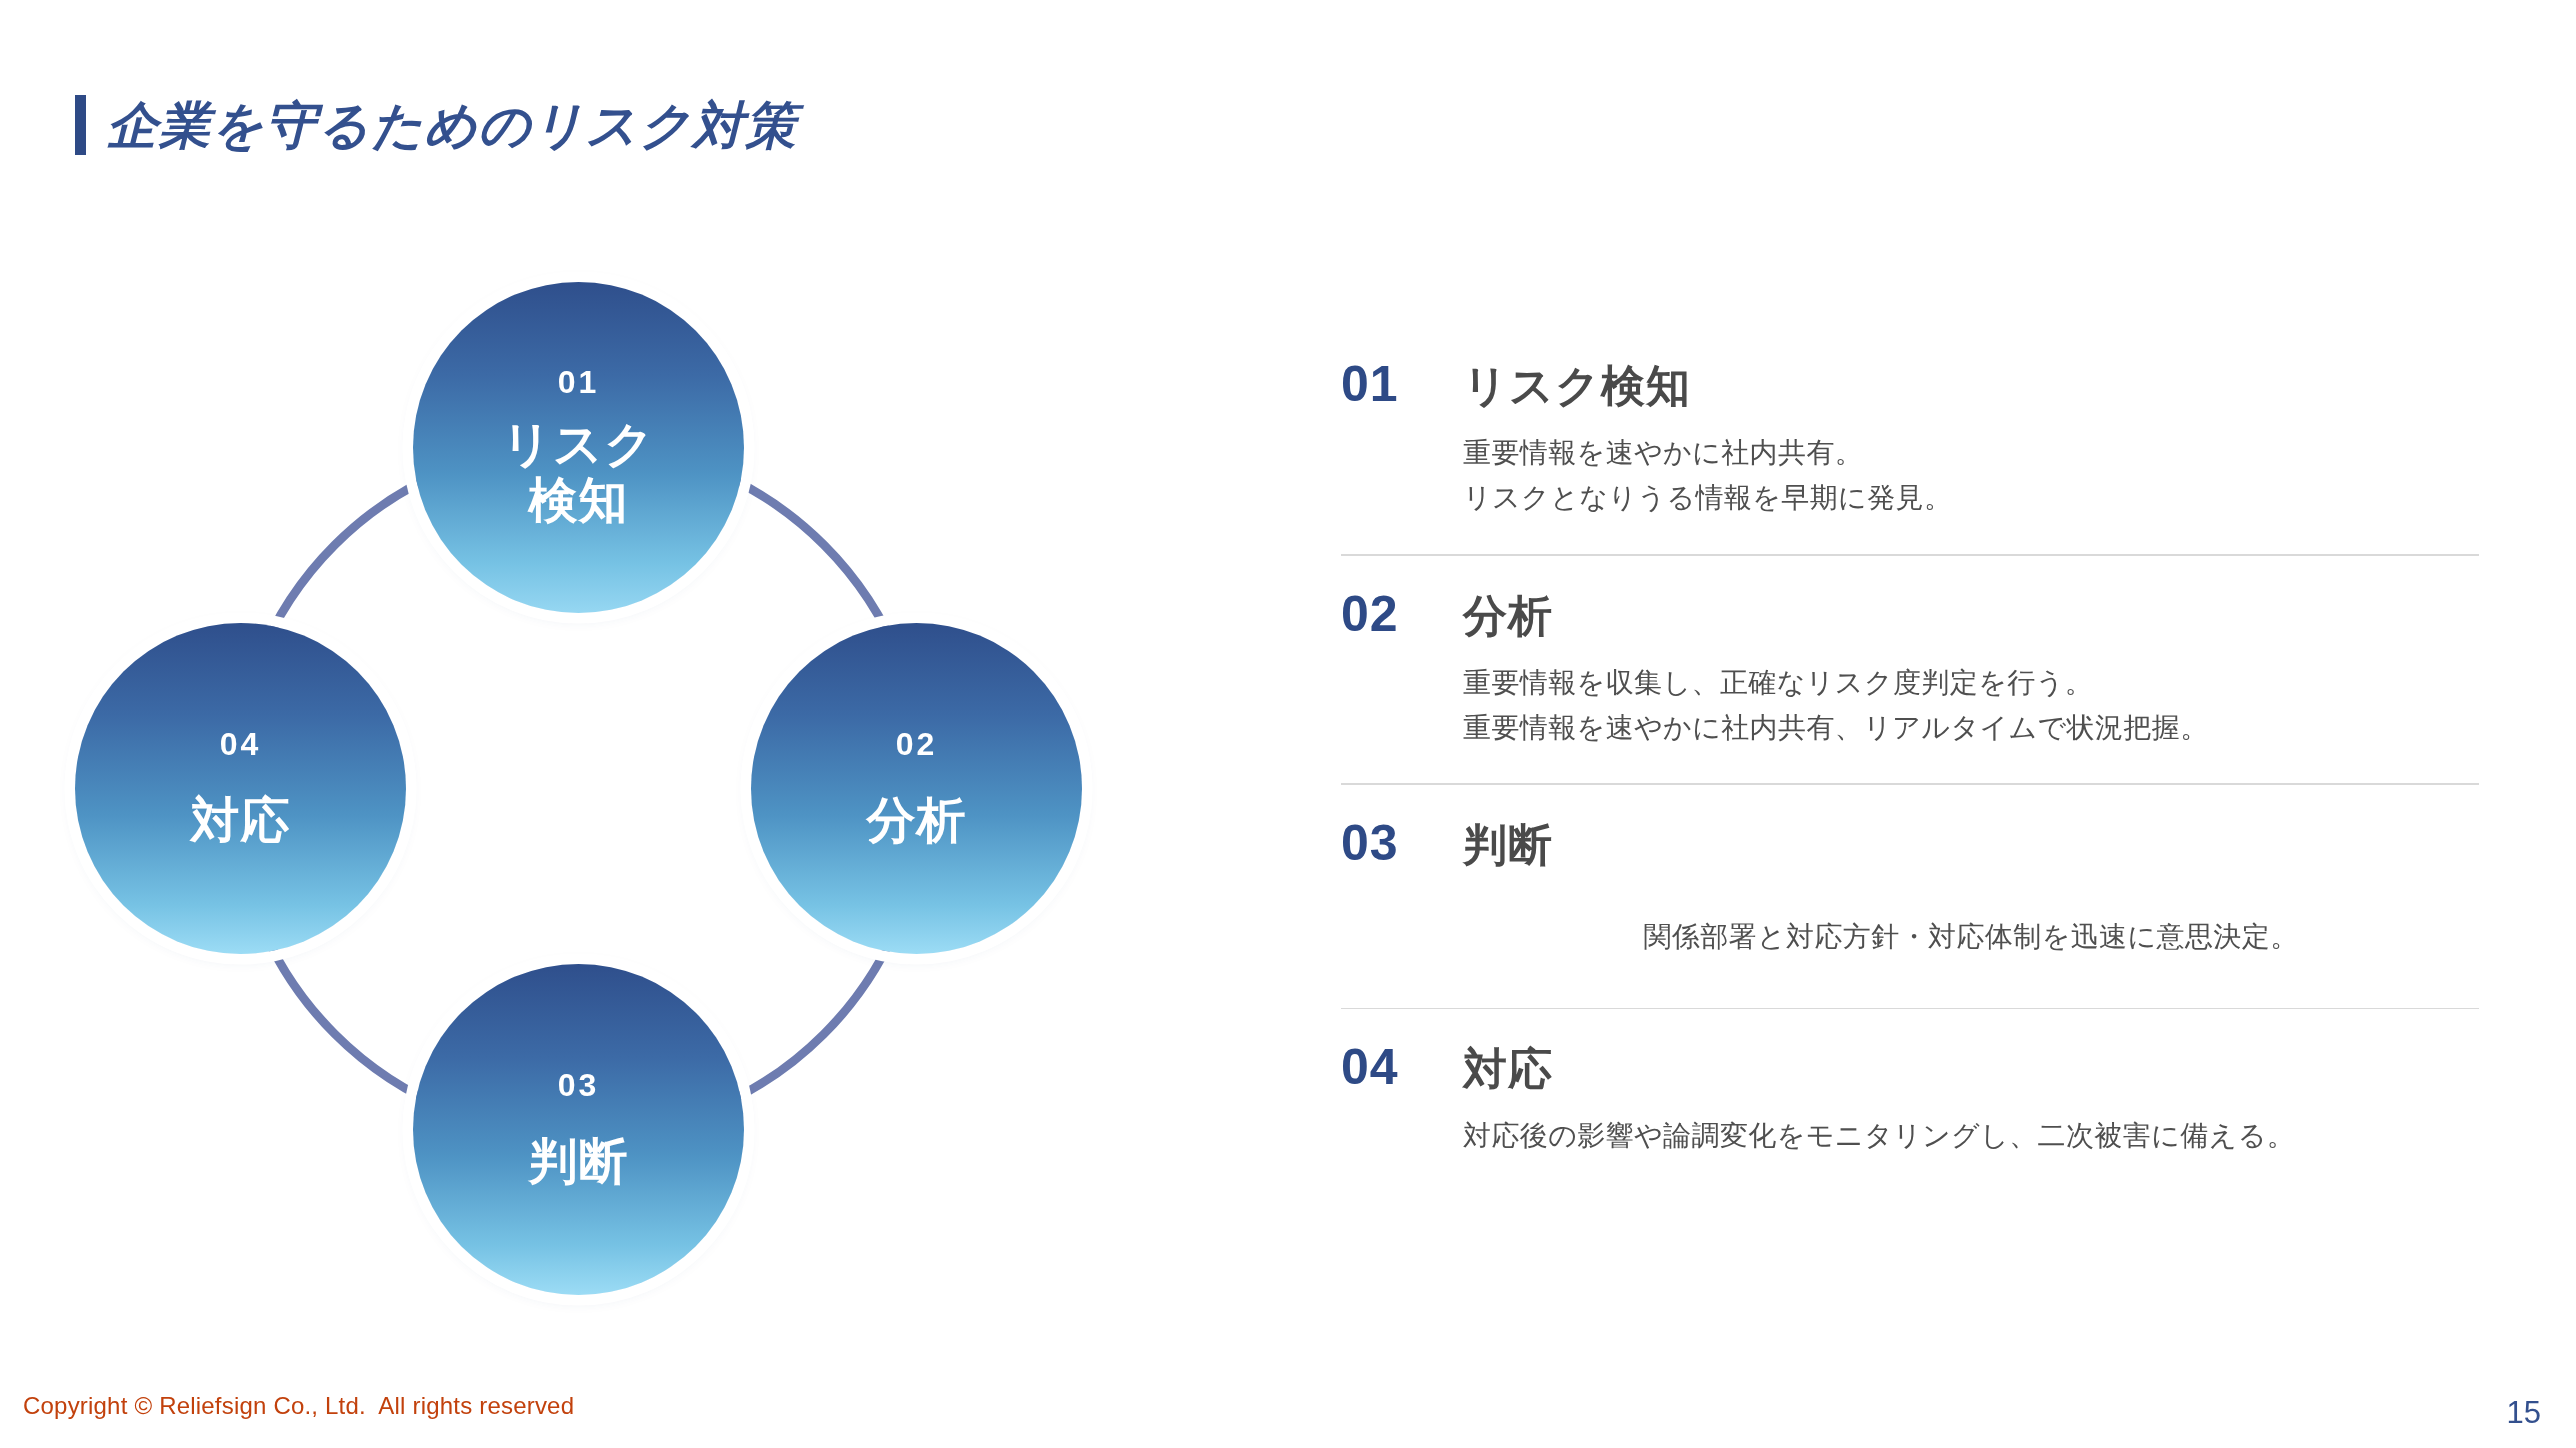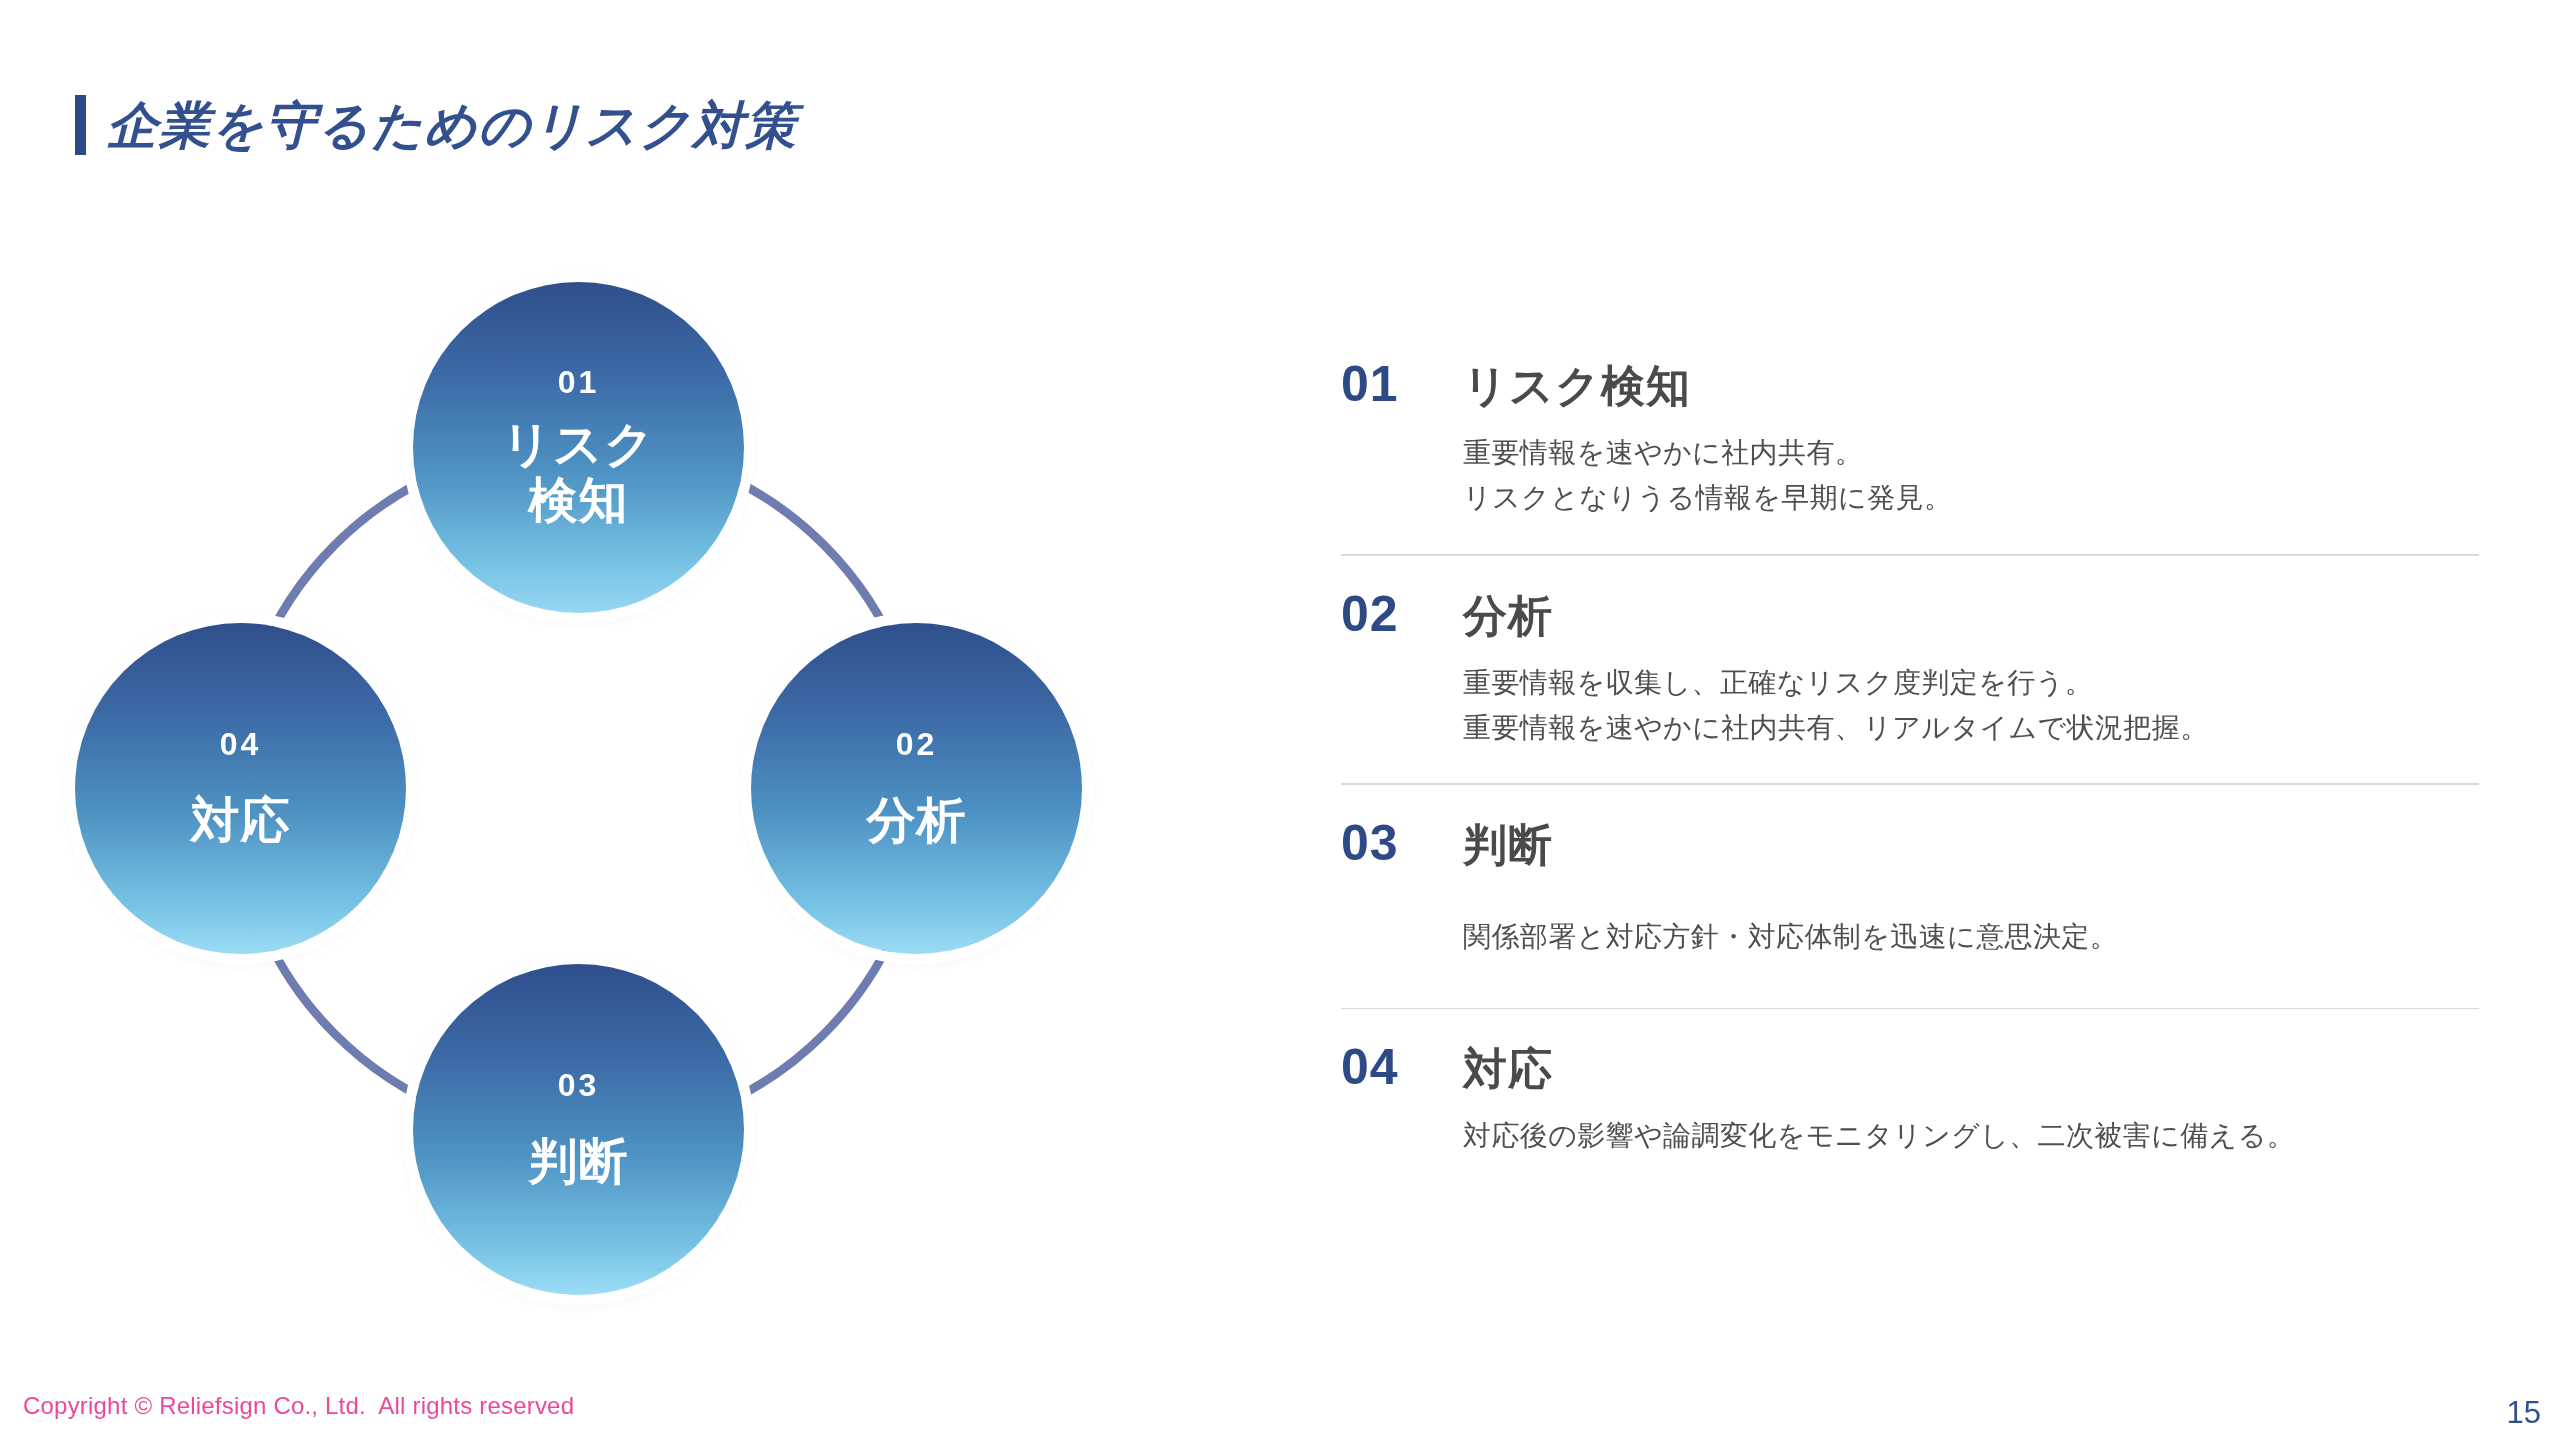--- a/index.html
+++ b/index.html
@@ -146,21 +146,21 @@
     background:#d9d9d9;
     margin-top:33px;
     width:1138px;
   }
 
   
   .footer-copy {
     position:absolute;
     left:23px; bottom:29px;
     font-size:24px;
-    color:#ec4899;
+    color:#c2410c;
     letter-spacing:0.2px;
     white-space:pre;
   }
   .footer-page {
     position:absolute;
     right:35px; bottom:18px;
     font-size:31px;
     color:#33508e;
   }
 </style>
@@ -227,21 +227,21 @@
         <div class="desc-line">重要情報を速やかに社内共有、リアルタイムで状況把握。</div>
       </div>
       <div class="divider"></div>
     </div>
 
     <div class="list-item" style="margin-top:33px;">
       <div class="item-head">
         <div class="item-num">03</div>
         <div class="item-title">判断</div>
       </div>
-      <div class="item-desc" style="margin-top:46px;">
+      <div class="item-desc" style="margin-top:46px;text-align:center;">
         <div class="desc-line">関係部署と対応方針・対応体制を迅速に意思決定。</div>
       </div>
       <div class="divider" style="margin-top:48px;"></div>
     </div>
 
     <div class="list-item" style="margin-top:33px;">
       <div class="item-head">
         <div class="item-num">04</div>
         <div class="item-title">対応</div>
       </div>

